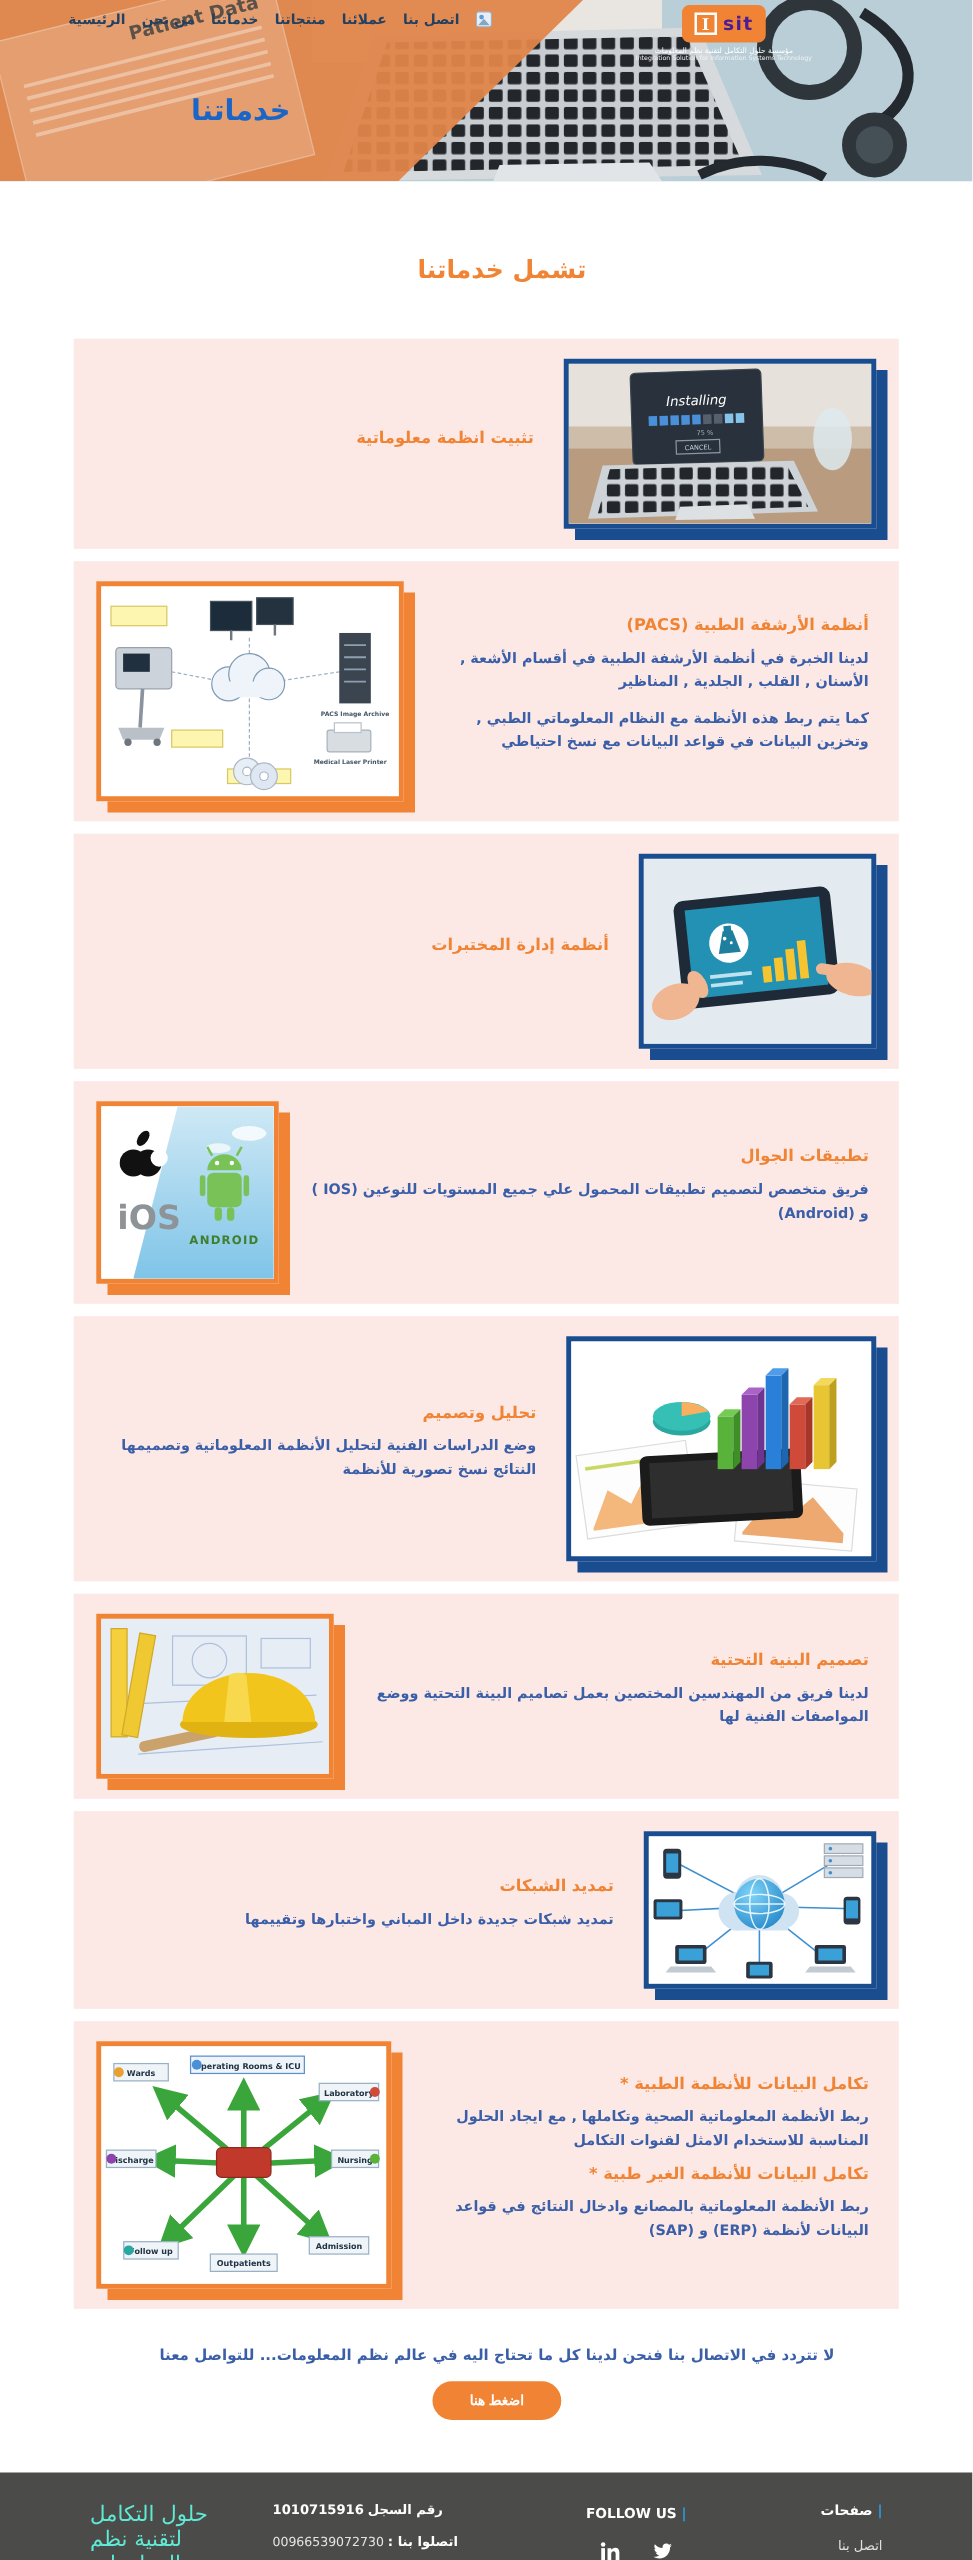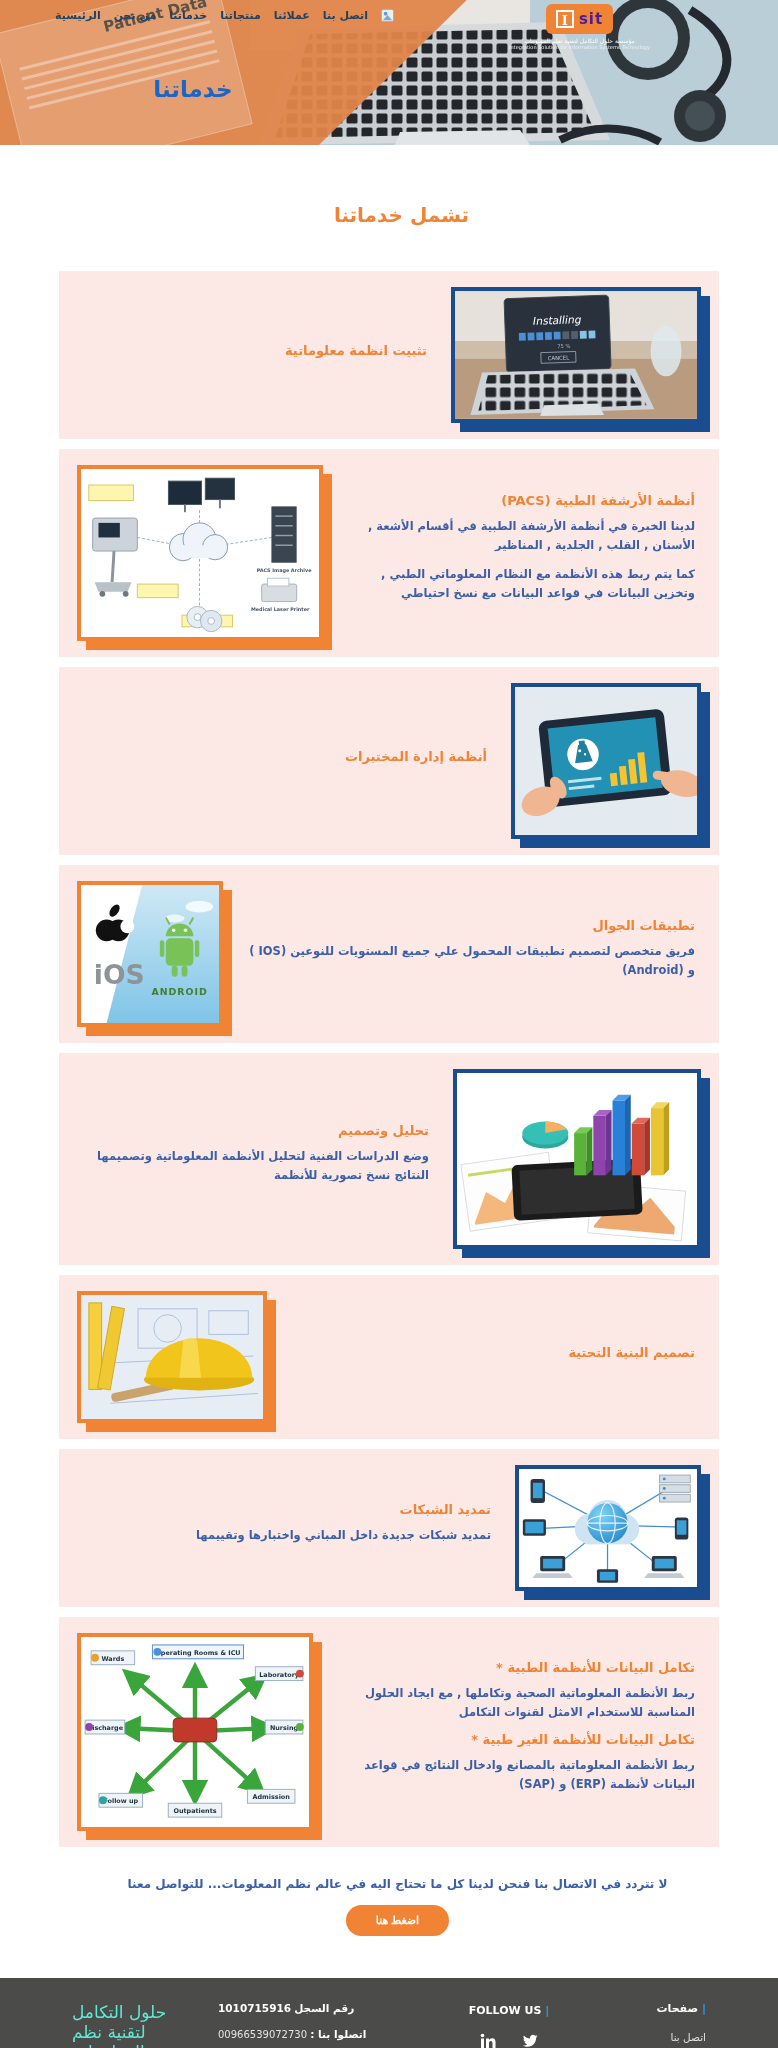--- a/index.html
+++ b/index.html
@@ -394,20 +394,21 @@
           <rect x="30" y="92" width="66" height="9" rx="4" fill="#c9a36b"></rect>
           <rect x="88" y="82" width="28" height="16" rx="2" fill="#8a8f96"></rect>
         </g>
         <ellipse cx="120" cy="86" rx="56" ry="11" fill="#e0b312"></ellipse>
         <path d="M66,84 a54,40 0 0 1 108,0 z" fill="#f2c51d"></path>
         <path d="M104,46 a22,38 0 0 1 14,0 l4,38 l-22,0 z" fill="#f8d94e"></path>
       </svg>
     </div>
     <div class="txt">
       <h3>تصميم البنية التحتية</h3>
+      <p>لدينا فريق من المهندسين المختصين بعمل تصاميم البينة التحتية ووضع المواصفات الفنية لها</p>
     </div>
   </section>
 
   <section class="card">
     <div class="txt">
       <h3>تمديد الشبكات</h3>
       <p>تمديد شبكات جديدة داخل المباني واختبارها وتقييمها</p>
     </div>
     <div class="imgwrap navy">
       <svg width="178" height="118" viewBox="0 0 185 122">

